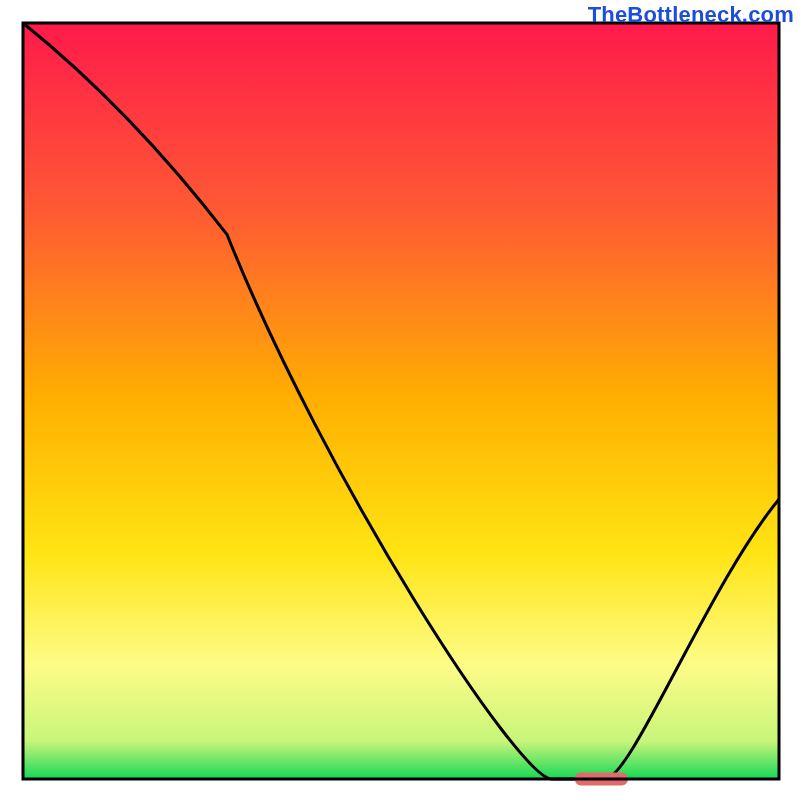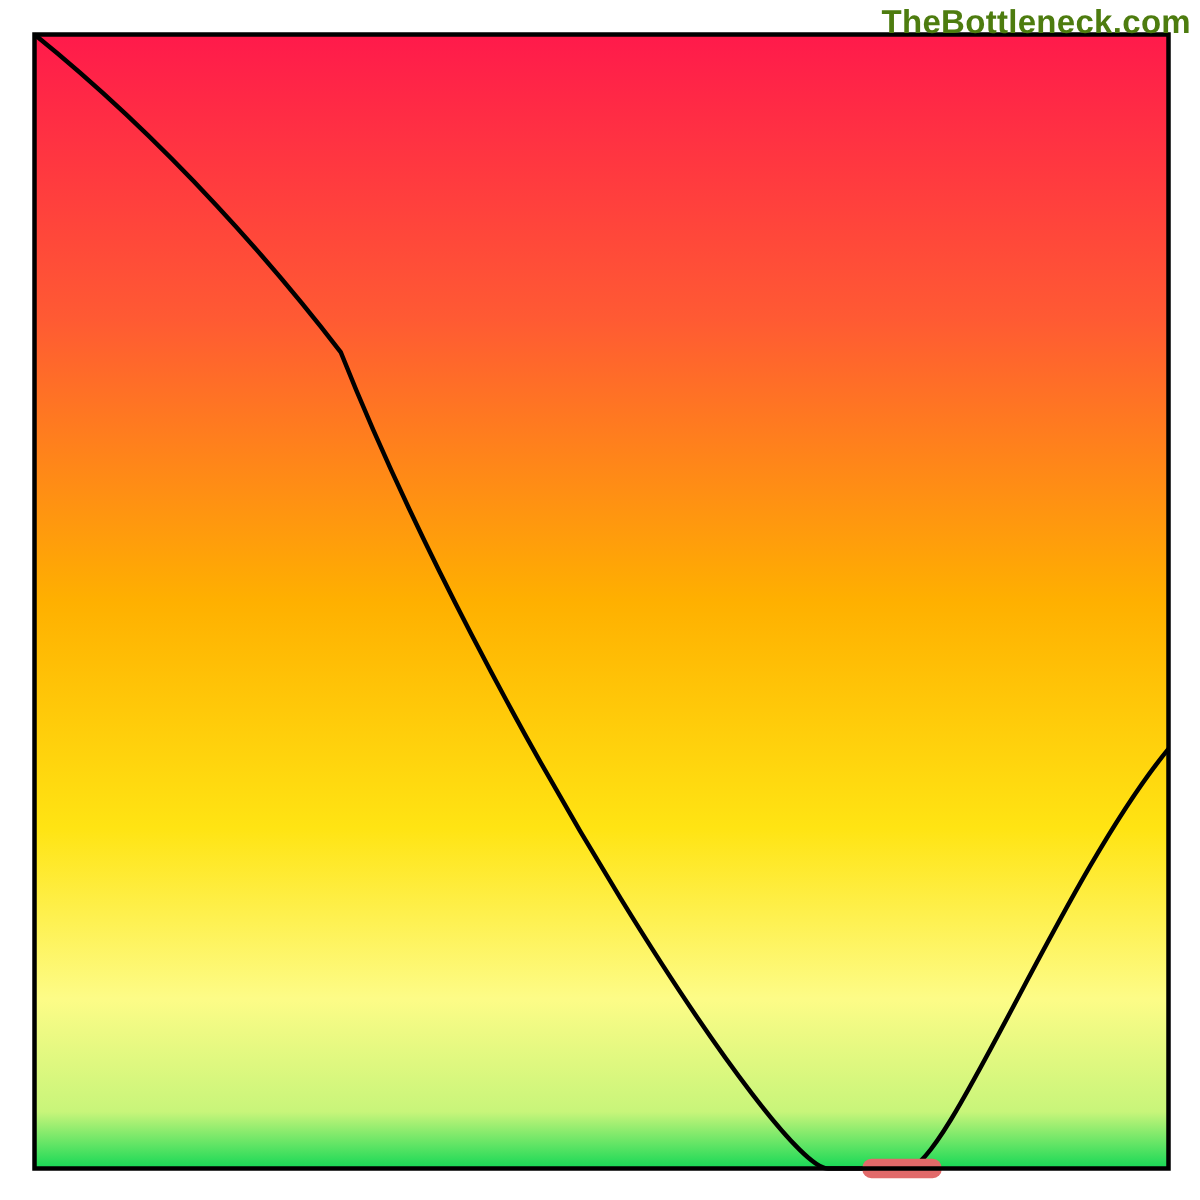--- a/index.html
+++ b/index.html
@@ -14,21 +14,21 @@
     position: relative;
     width: 800px;
     height: 800px;
   }
   .watermark {
     position: absolute;
     top: 2px;
     right: 6px;
     font-size: 22px;
     font-weight: bold;
-    color: #4d7c0f;
+    color: #1d4ed8;
     letter-spacing: 0.2px;
     z-index: 3;
   }
   svg {
     position: absolute;
     top: 0;
     left: 0;
   }
 </style>
 </head>

